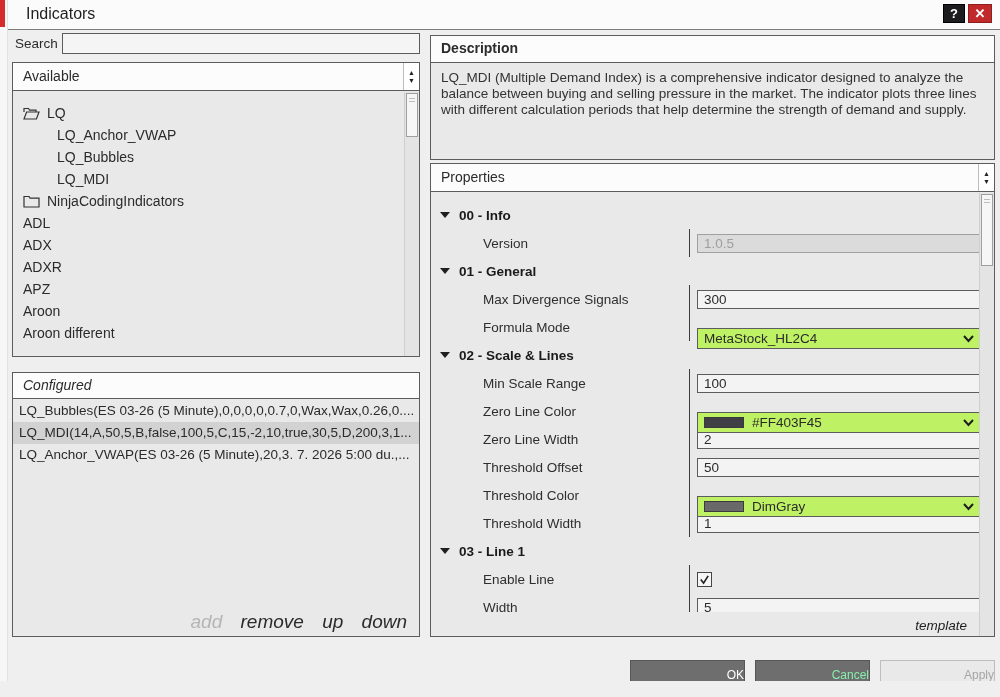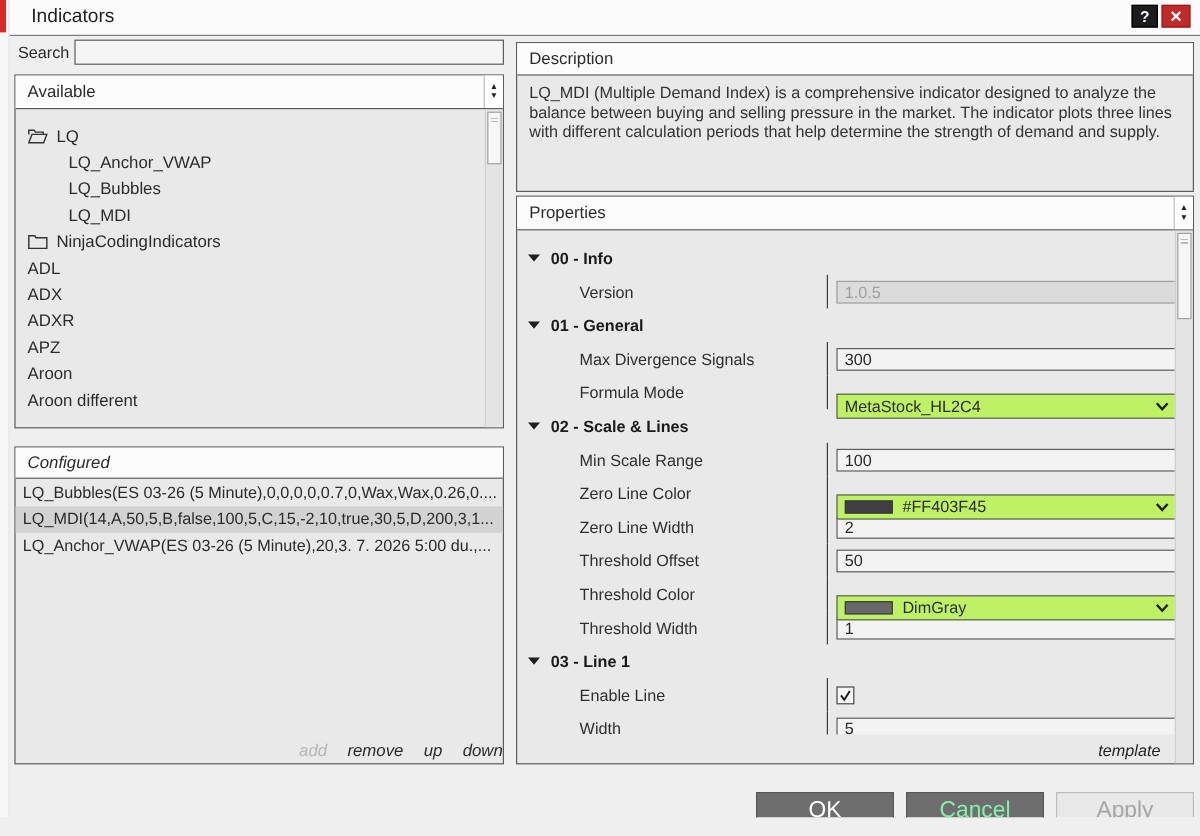--- a/index.html
+++ b/index.html
@@ -36,21 +36,21 @@
   .avail-list { position:absolute; top:29px; left:0; right:15px; bottom:0; padding-top:10px; overflow:hidden; }
   .lrow { height:22px; line-height:22px; font-size:14px; padding-left:10px; display:flex; align-items:center; white-space:nowrap; }
   .lrow .ficon { width:17px; height:13px; margin-right:7px; flex:none; }
   .lrow.child { padding-left:44px; }
 
   
   .configured { left:12px; top:372px; width:408px; height:265px; }
   .conf-list { position:absolute; top:27px; left:0; right:0; }
   .crow { height:22px; line-height:22px; font-size:13.5px; padding:0 6px; white-space:nowrap; overflow:hidden; }
   .crow.selected { background:#d2d2d2; }
-  .conf-actions { position:absolute; right:0; bottom:3px; font-size:14px; font-style:italic; }
+  .conf-actions { position:absolute; right:12px; bottom:3px; font-size:19px; font-style:italic; }
   .conf-actions span { margin-left:13px; color:#2b2b2b; cursor:default; }
   .conf-actions .dim { color:#b5b5b5; }
 
   
   .description { left:430px; top:35px; width:565px; height:125px; }
   .desc-text { padding:7px 10px; font-size:13.5px; line-height:16px; color:#333; }
 
   
   .properties { left:430px; top:163px; width:565px; height:474px; }
   .prop-rows { position:absolute; top:29px; left:0; right:15px; height:419px; overflow:hidden; padding-top:8px; }
@@ -62,21 +62,21 @@
   .pfield { flex:1; align-self:stretch; display:flex; align-items:center; border-left:1px solid #3c3c3c; padding-left:7px; }
   .pinput { width:284px; height:19px; background:#f3f3f3; border:1px solid #5c5c5c; font:13.5px "Liberation Sans",sans-serif; padding:0 6px; color:#2b2b2b; }
   .pinput.disabled { background:#dbdbdb; border-color:#a0a0a0; color:#9e9e9e; }
   .pselect { width:284px; height:21px; background:#bef264; border:1px solid #5c5c5c; display:flex; align-items:center; padding:0 6px; font-size:13.5px; position:relative;margin-top:22px; }
   .pselect .chev { position:absolute; right:6px; top:6px; }
   .swatch { width:40px; height:11px; border:1px solid #3a3a3a; margin-right:8px; flex:none; }
   .pcheck { width:15px; height:15px; background:#f6f6f6; border:1px solid #444; display:flex; align-items:center; justify-content:center; }
   .template-link { position:absolute; right:27px; bottom:3px; font-size:13.5px; font-style:italic; color:#1f1f1f; }
 
   
-  .footer-btn { position:absolute; top:660px; width:115px; height:31px; text-align:center; line-height:29px; font-size:19px; }
+  .footer-btn { position:absolute; top:660px; width:115px; height:31px; text-align:right; line-height:29px; font-size:12px; }
   .btn-ok { left:630px; background:#6e6e6e; border:1px solid #575757; color:#fff; }
   .btn-cancel { left:755px; background:#6e6e6e; border:1px solid #575757; color:#86efac; }
   .btn-apply { left:880px; background:#e9e9e9; border:1px solid #bdbdbd; color:#a5a5a5; }
 </style>
 </head>
 <body>
 
 <div class="stage">
 
   <div class="left-strip"></div>
@@ -158,21 +158,21 @@
     </div>
     <div class="conf-actions">
       <span class="dim">add</span>
       <span>remove</span>
       <span>up</span>
       <span>down</span>
     </div>
   </div>
 
   <div class="panel description">
-    <div class="panel-header" style="height:27px;">
+    <div class="panel-header" style="height:27px;font-weight:bold;">
       <span class="hlabel" style="top:4px;">Description</span>
     </div>
     <div class="desc-text">LQ_MDI (Multiple Demand Index) is a comprehensive indicator designed to analyze the balance between buying and selling pressure in the market. The indicator plots three lines with different calculation periods that help determine the strength of demand and supply.</div>
   </div>
 
   <div class="panel properties">
     <div class="panel-header">
       <span class="hlabel">Properties</span>
       <div class="spinner">
         <span>▲</span>

